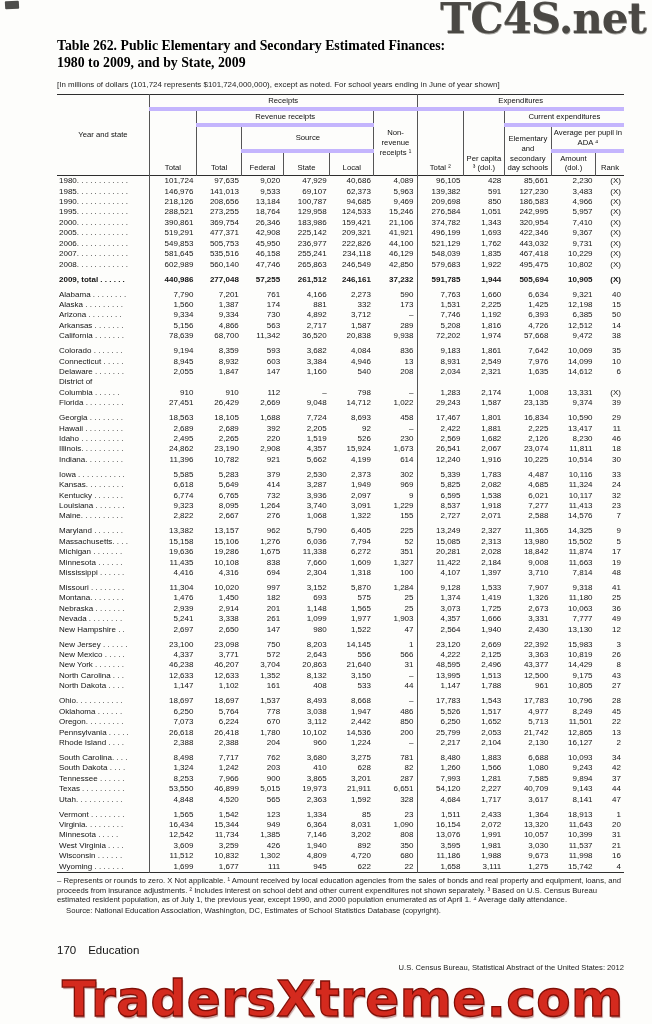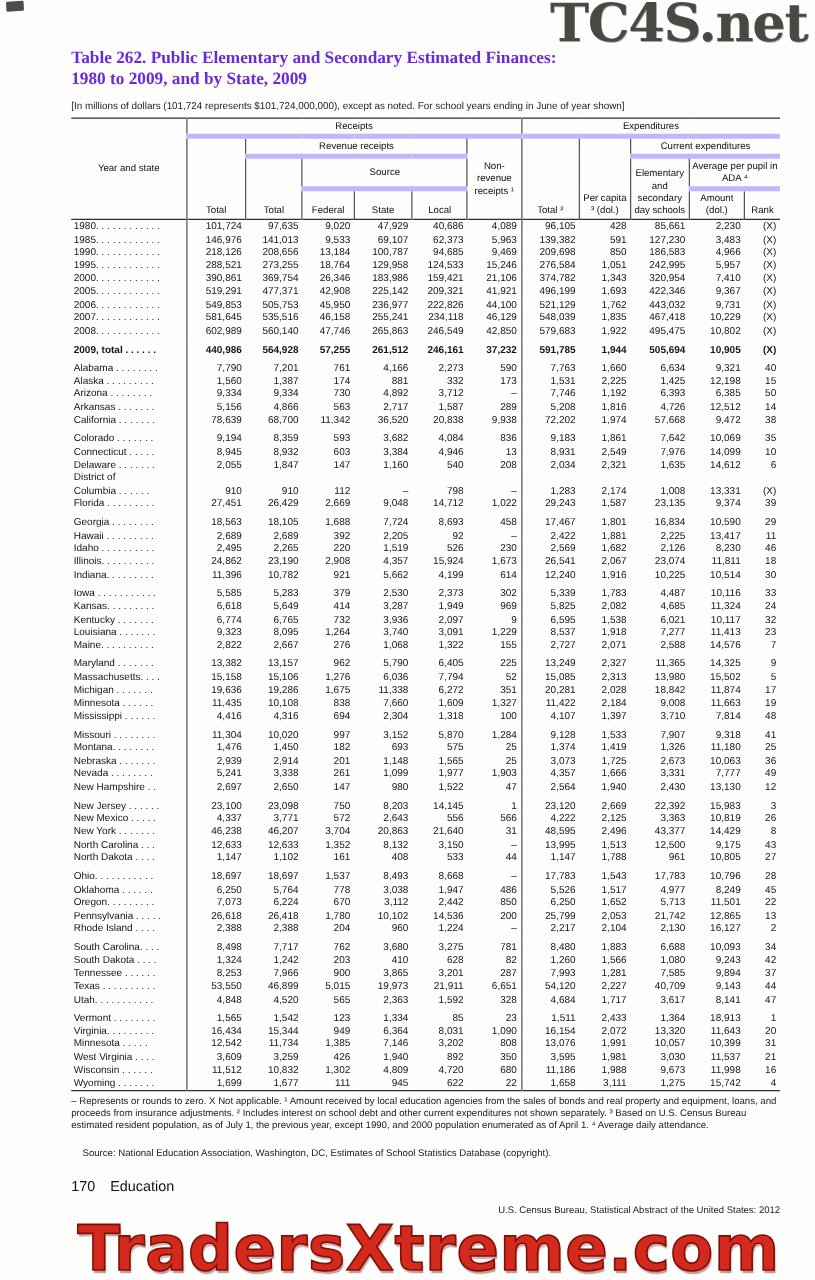--- a/index.html
+++ b/index.html
@@ -4,40 +4,40 @@
 <style>
   * { margin:0; padding:0; box-sizing:border-box; }
   html,body { width:652px; height:1024px; }
   body { background:#ffffff; font-family:"Liberation Sans", sans-serif; }
   .page { position:relative; width:652px; height:1024px; background:#fdfdfb; overflow:hidden; color:#161616; }
 
   .artifact { position:absolute; left:5px; top:1px; width:14px; height:8px; background:#2e2e2c; border-radius:1px; transform:rotate(-3deg); opacity:.85; }
 
   .content { position:absolute; left:57px; top:38px; width:567px; }
 
-  .title { font-family:"Liberation Serif", serif; font-size:13.8px; font-weight:bold; line-height:1.2; color:#6d28d9; }
+  .title { font-family:"Liberation Serif", serif; font-size:13.8px; font-weight:bold; line-height:1.2; color:#000000; }
   .subtitle { font-size:7.9px; margin-top:9px; color:#1d1d1d; }
 
   table { width:100%; border-collapse:collapse; table-layout:fixed; margin-top:5px;
           border-top:1.4px solid #2e2e2e; border-bottom:1.4px solid #2e2e2e; }
   thead { border-bottom:1.4px solid #2e2e2e; }
   th { font-weight:400; font-size:7.7px; line-height:1.28; text-align:center; vertical-align:middle; padding:1px 1px; color:#101010; }
   .vb { vertical-align:bottom; padding-bottom:2px; }
   .vm { vertical-align:middle; }
   .br { border-right:1px solid #555; }
   .bb { border-bottom:4px solid #c4b5fd; }
 
   td { font-size:8px; line-height:10.4px; text-align:right; padding:0 3px 0 0; white-space:nowrap; overflow:hidden; vertical-align:bottom; color:#141414; }
   td.lbl { text-align:left; padding:0 0 0 2px; border-right:1px solid #555; }
   td.div { border-right:1px solid #555; }
   tr.bold td { font-weight:bold; }
   tr.spacer td { height:4.6px; line-height:4.6px; font-size:1px; padding:0; }
 
   .footnotes { margin-top:3px; font-size:7.7px; line-height:1.26; color:#1b1b1b; }
-  .footnotes .src { margin-top:13px; padding-left:9px; }
+  .footnotes .src { margin-top:1px; padding-left:9px; }
 
   .page-footer-left { position:absolute; left:57px; top:944px; font-size:11.5px; color:#111; }
   .page-footer-left .num { margin-right:12px; }
   .attribution { position:absolute; right:28px; top:963px; font-size:7.6px; color:#222; }
 
   .wm { position:absolute; z-index:6; white-space:nowrap; pointer-events:none; }
   .wm-top { top:-6px; right:6px; font-family:"DejaVu Serif", serif; font-weight:700; font-size:42px; letter-spacing:-1px;
             color:rgba(66,64,60,0.92); text-shadow:0.5px 0.5px 0 rgba(110,108,102,0.6); }
   .wm-mid { top:488px; left:50%; transform:translateX(-53%); font-family:"DejaVu Sans", sans-serif; font-weight:800; font-size:44px;
             color:#d6281c; -webkit-text-stroke:1.2px #8d110a;
@@ -240,21 +240,21 @@
             <td class="div"></td>
             <td></td>
             <td></td>
             <td></td>
             <td></td>
             <td></td>
           </tr>
           <tr class="bold">
             <td class="lbl">2009, total . . . . . .</td>
             <td>440,986</td>
-            <td>564,928</td>
+            <td>277,048</td>
             <td>57,255</td>
             <td>261,512</td>
             <td>246,161</td>
             <td class="div">37,232</td>
             <td>591,785</td>
             <td>1,944</td>
             <td>505,694</td>
             <td>10,905</td>
             <td>(X)</td>
           </tr>

